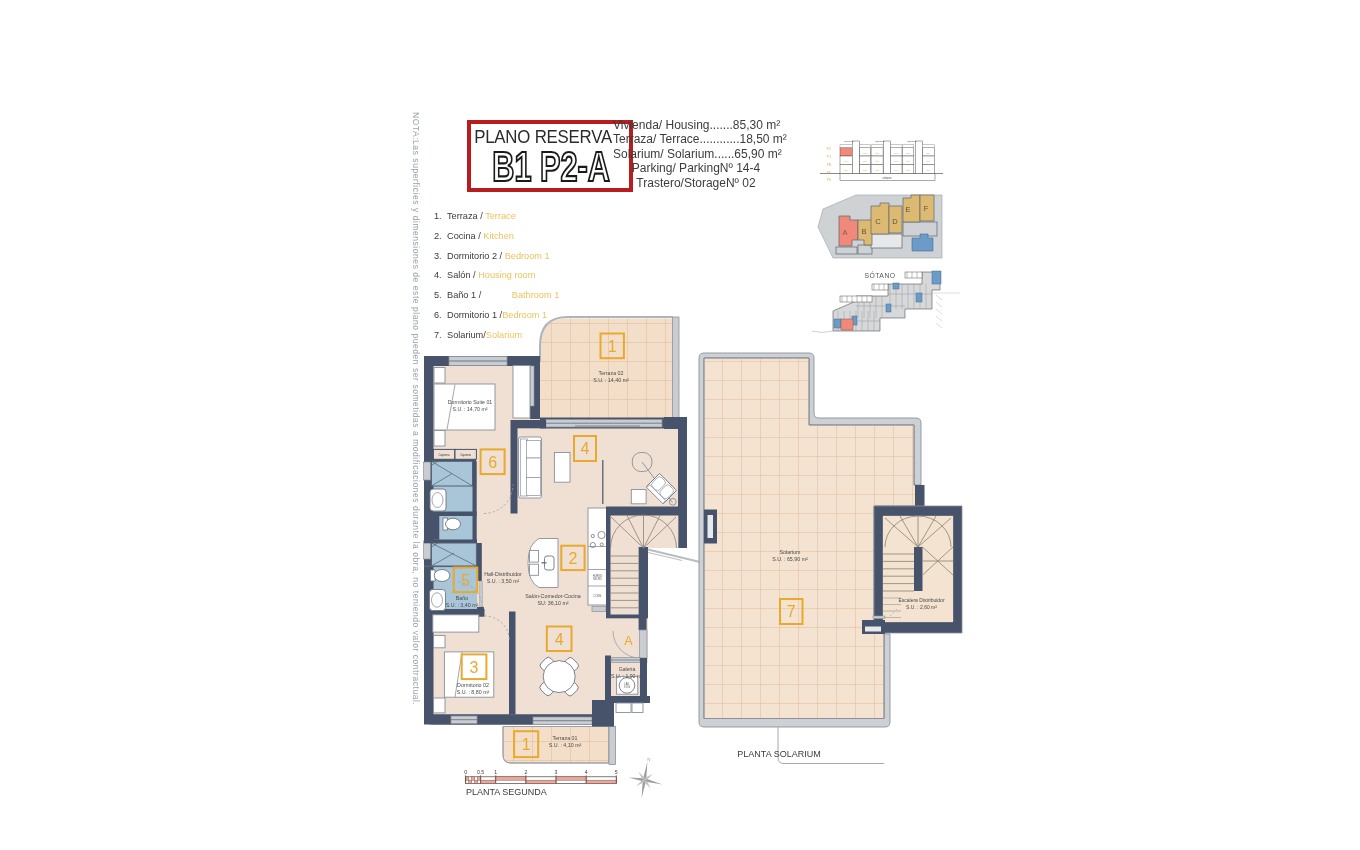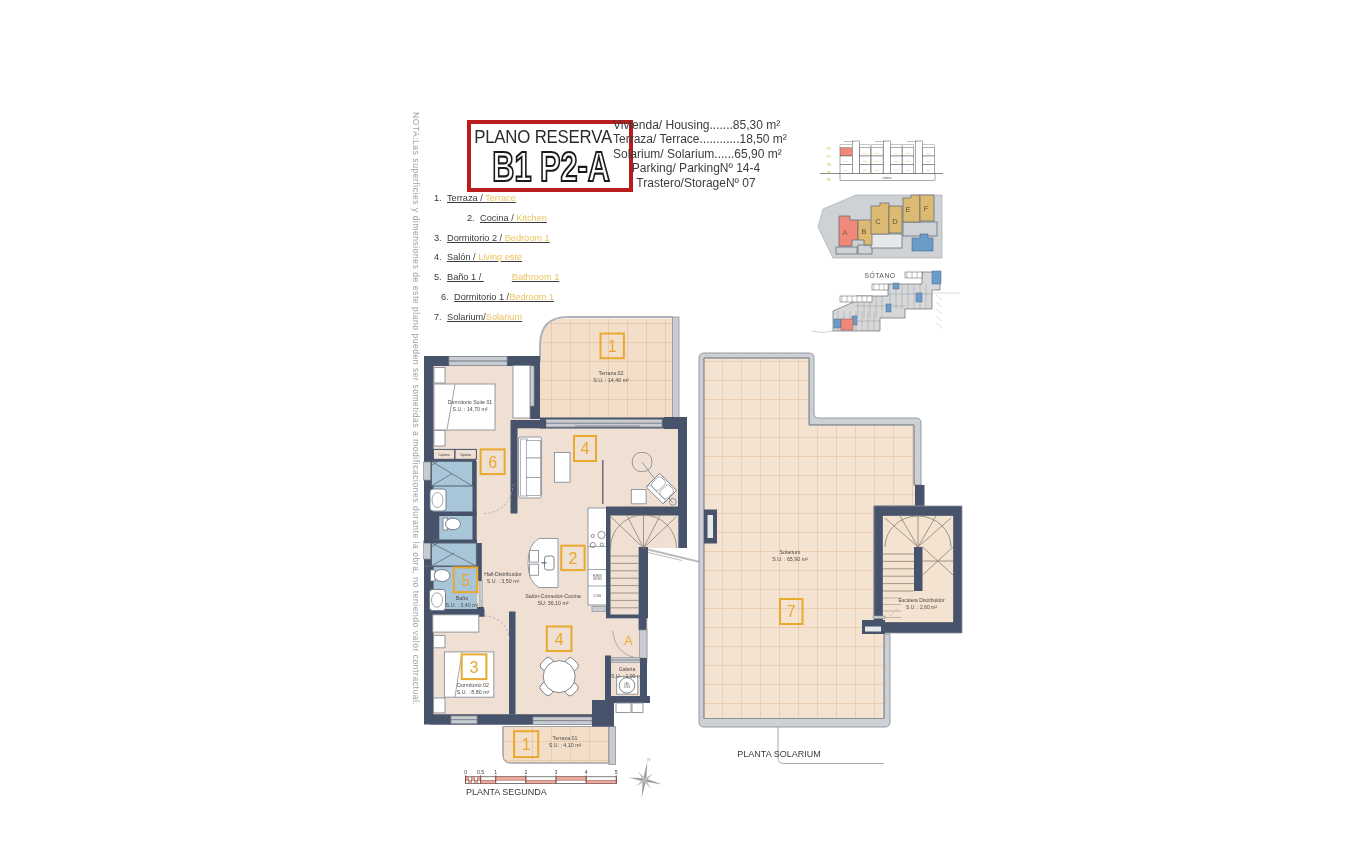--- a/index.html
+++ b/index.html
@@ -23,31 +23,31 @@
 <div class="abs" style="left:613px;top:118px;width:166px;font-size:12px;color:#3c3c3c;line-height:14.4px;white-space:nowrap;">
   <div>Vivienda/ Housing.......85,30 m²</div>
   <div>Terraza/ Terrace............18,50 m²</div>
   <div>Solarium/ Solarium......65,90 m²</div>
   <div style="display:flex;justify-content:center;">
         <span>Parking/ Parking</span>
         <span>Nº 14-4</span>
       </div>
   <div style="display:flex;justify-content:center;">
         <span>Trastero/Storage</span>
-        <span>Nº 07</span>
+        <span>Nº 02</span>
       </div>
 </div>
 
-<div class="abs" style="left:434px;top:193px;font-size:9.2px;color:#3b3b3b;text-decoration:underline;">
+<div class="abs" style="left:434px;top:211px;font-size:9.2px;color:#3b3b3b;">
   <div style="height:19.8px;"><span style="display:inline-block;width:13px;">1.</span>Terraza / <span style="color:#ecc45f;">Terrace</span></div>
-  <div style="height:19.8px;margin-left:33px;"><span style="display:inline-block;width:13px;">2.</span>Cocina / <span style="color:#ecc45f;">Kitchen</span></div>
+  <div style="height:19.8px;"><span style="display:inline-block;width:13px;">2.</span>Cocina / <span style="color:#ecc45f;">Kitchen</span></div>
   <div style="height:19.8px;"><span style="display:inline-block;width:13px;">3.</span>Dormitorio 2 / <span style="color:#ecc45f;">Bedroom 1</span></div>
-  <div style="height:19.8px;"><span style="display:inline-block;width:13px;">4.</span>Salón / <span style="color:#ecc45f;">Living este</span></div>
+  <div style="height:19.8px;"><span style="display:inline-block;width:13px;">4.</span>Salón / <span style="color:#ecc45f;">Housing room</span></div>
   <div style="height:19.8px;"><span style="display:inline-block;width:13px;">5.</span>Baño 1 / <span style="color:#ecc45f;margin-left:28px;">Bathroom 1</span></div>
-  <div style="height:19.8px;margin-left:7px;"><span style="display:inline-block;width:13px;">6.</span>Dormitorio 1 /<span style="color:#ecc45f;">Bedroom 1</span></div>
+  <div style="height:19.8px;"><span style="display:inline-block;width:13px;">6.</span>Dormitorio 1 /<span style="color:#ecc45f;">Bedroom 1</span></div>
   <div style="height:19.8px;"><span style="display:inline-block;width:13px;">7.</span>Solarium/<span style="color:#ecc45f;">Solarium</span></div>
 </div>
 
 <svg class="abs" style="left:0;top:0;" width="1360" height="850" viewBox="0 0 1360 850">
 <defs>
   <pattern id="tile" width="19" height="19" patternUnits="userSpaceOnUse">
     <path d="M19,0H0V19" fill="none" stroke="#DFAC82" stroke-width="0.75"></path>
   </pattern>
 </defs>
 

